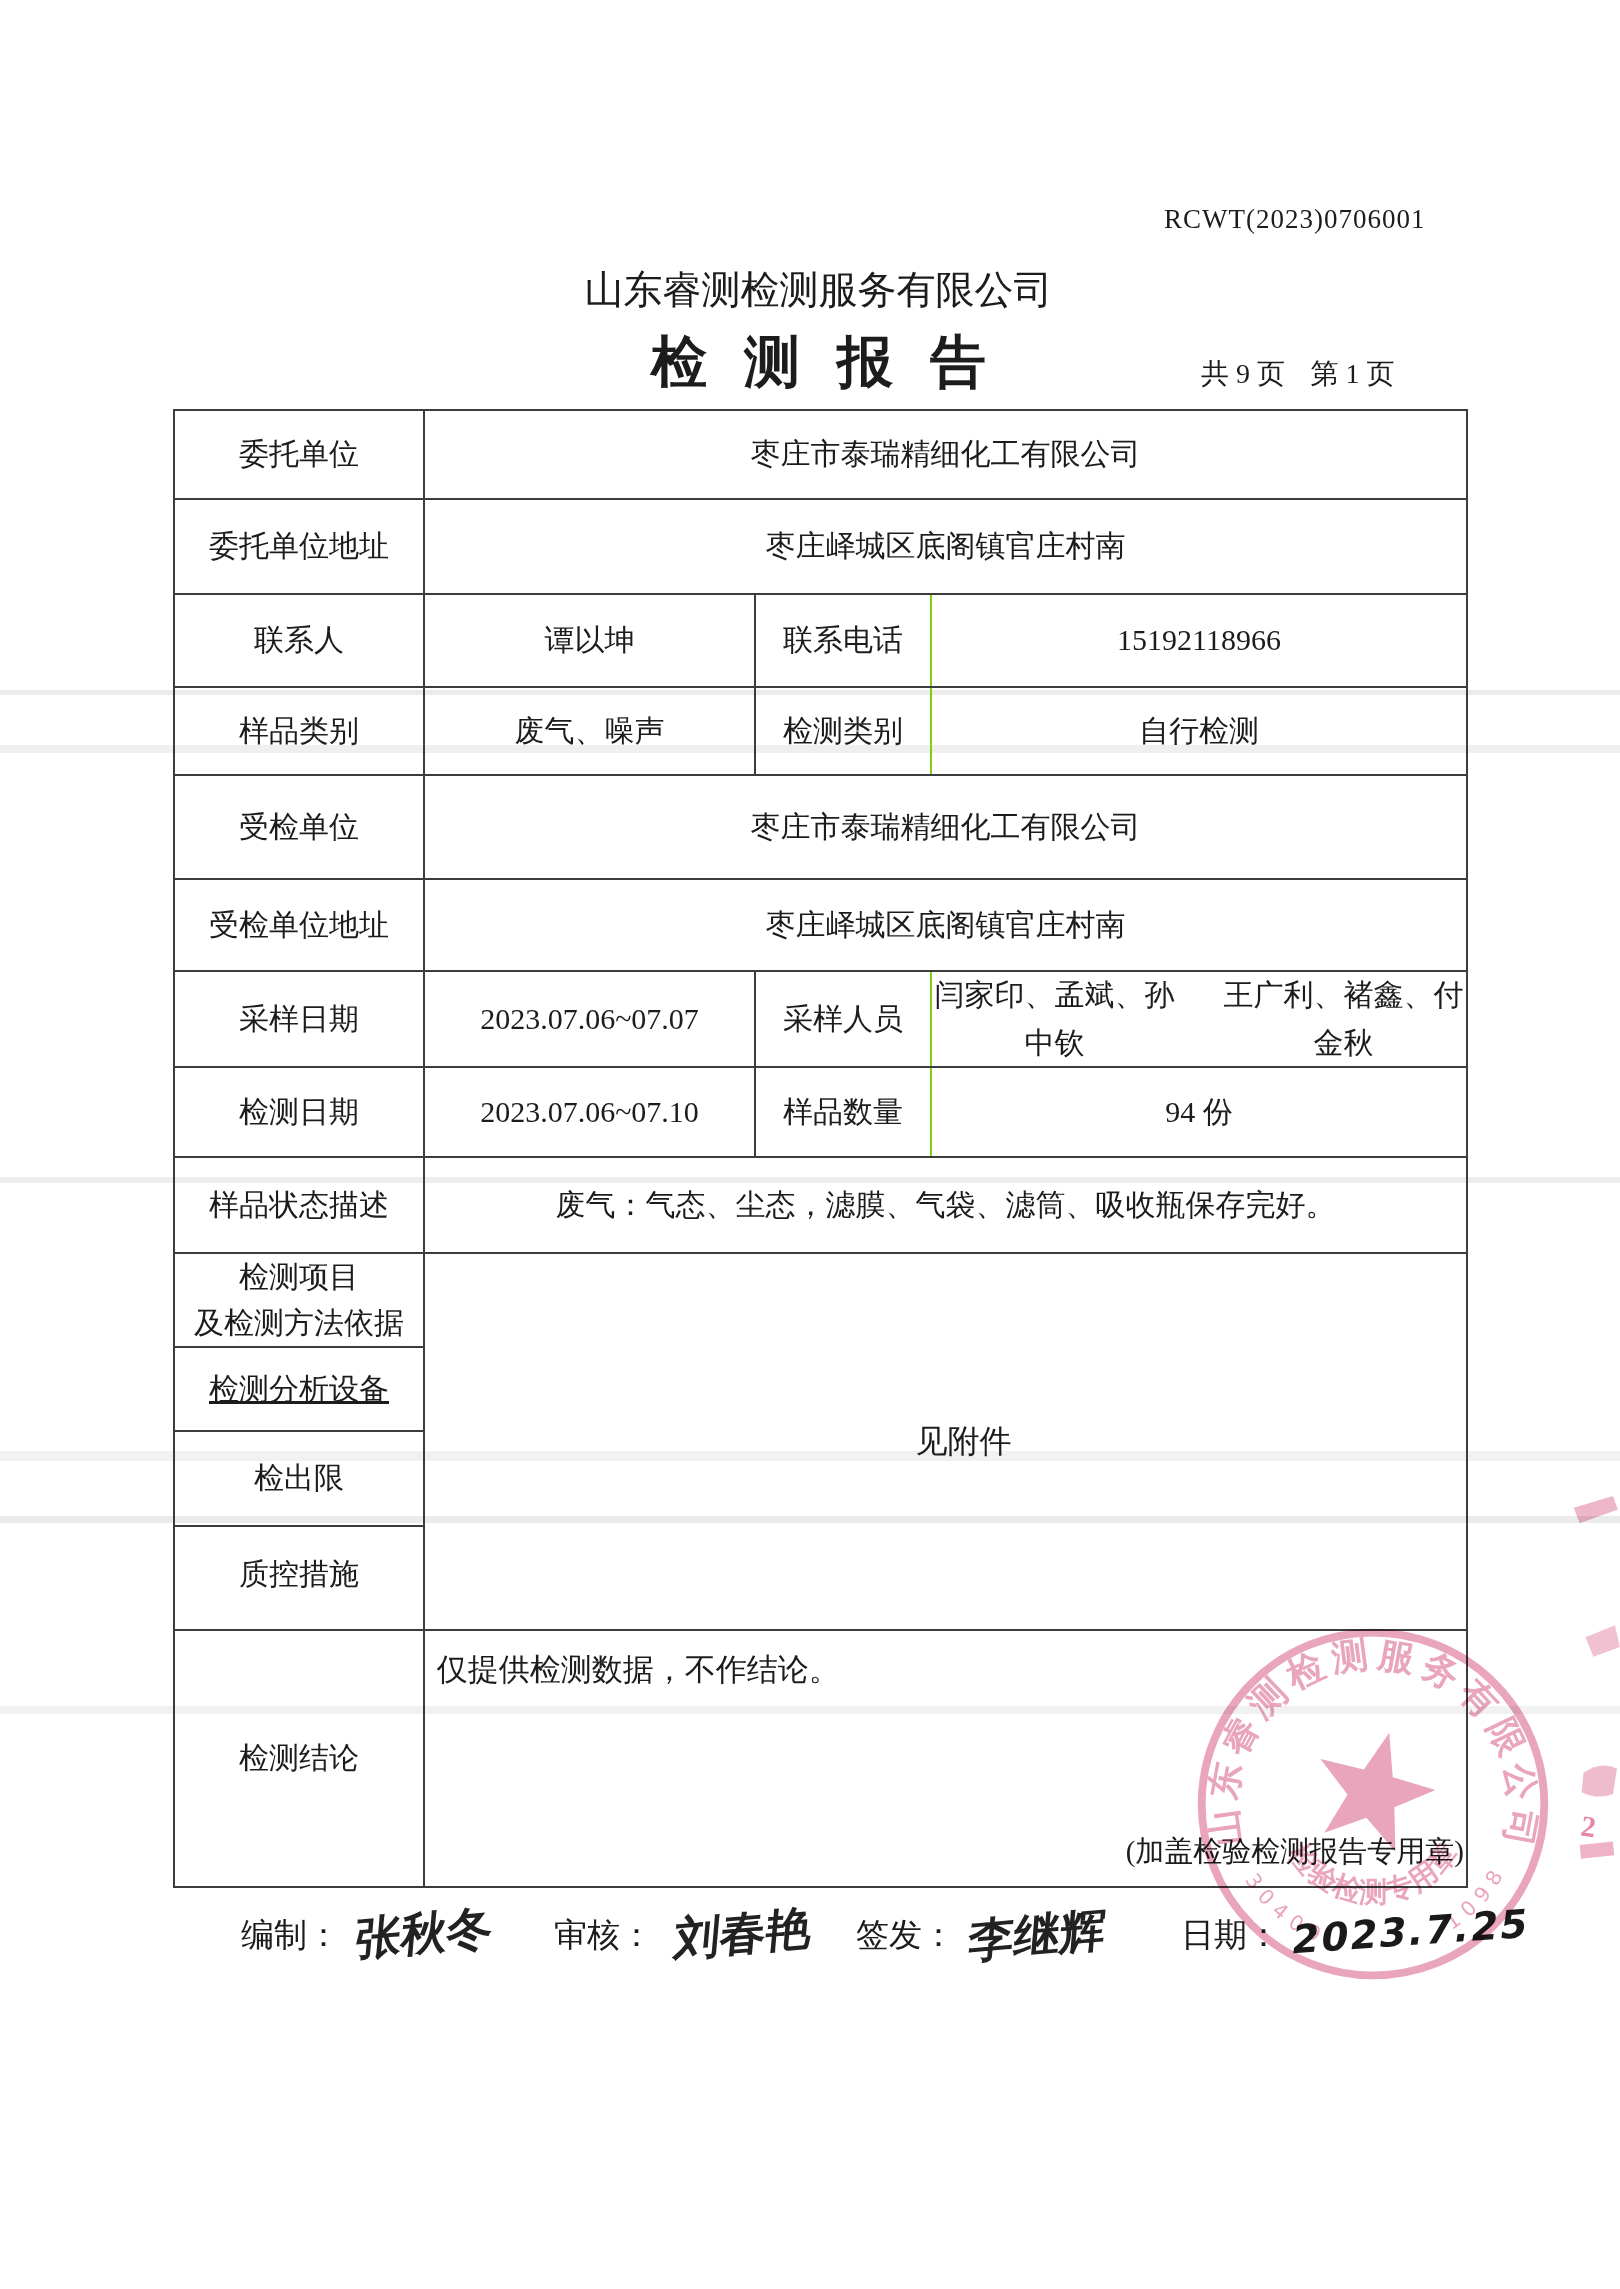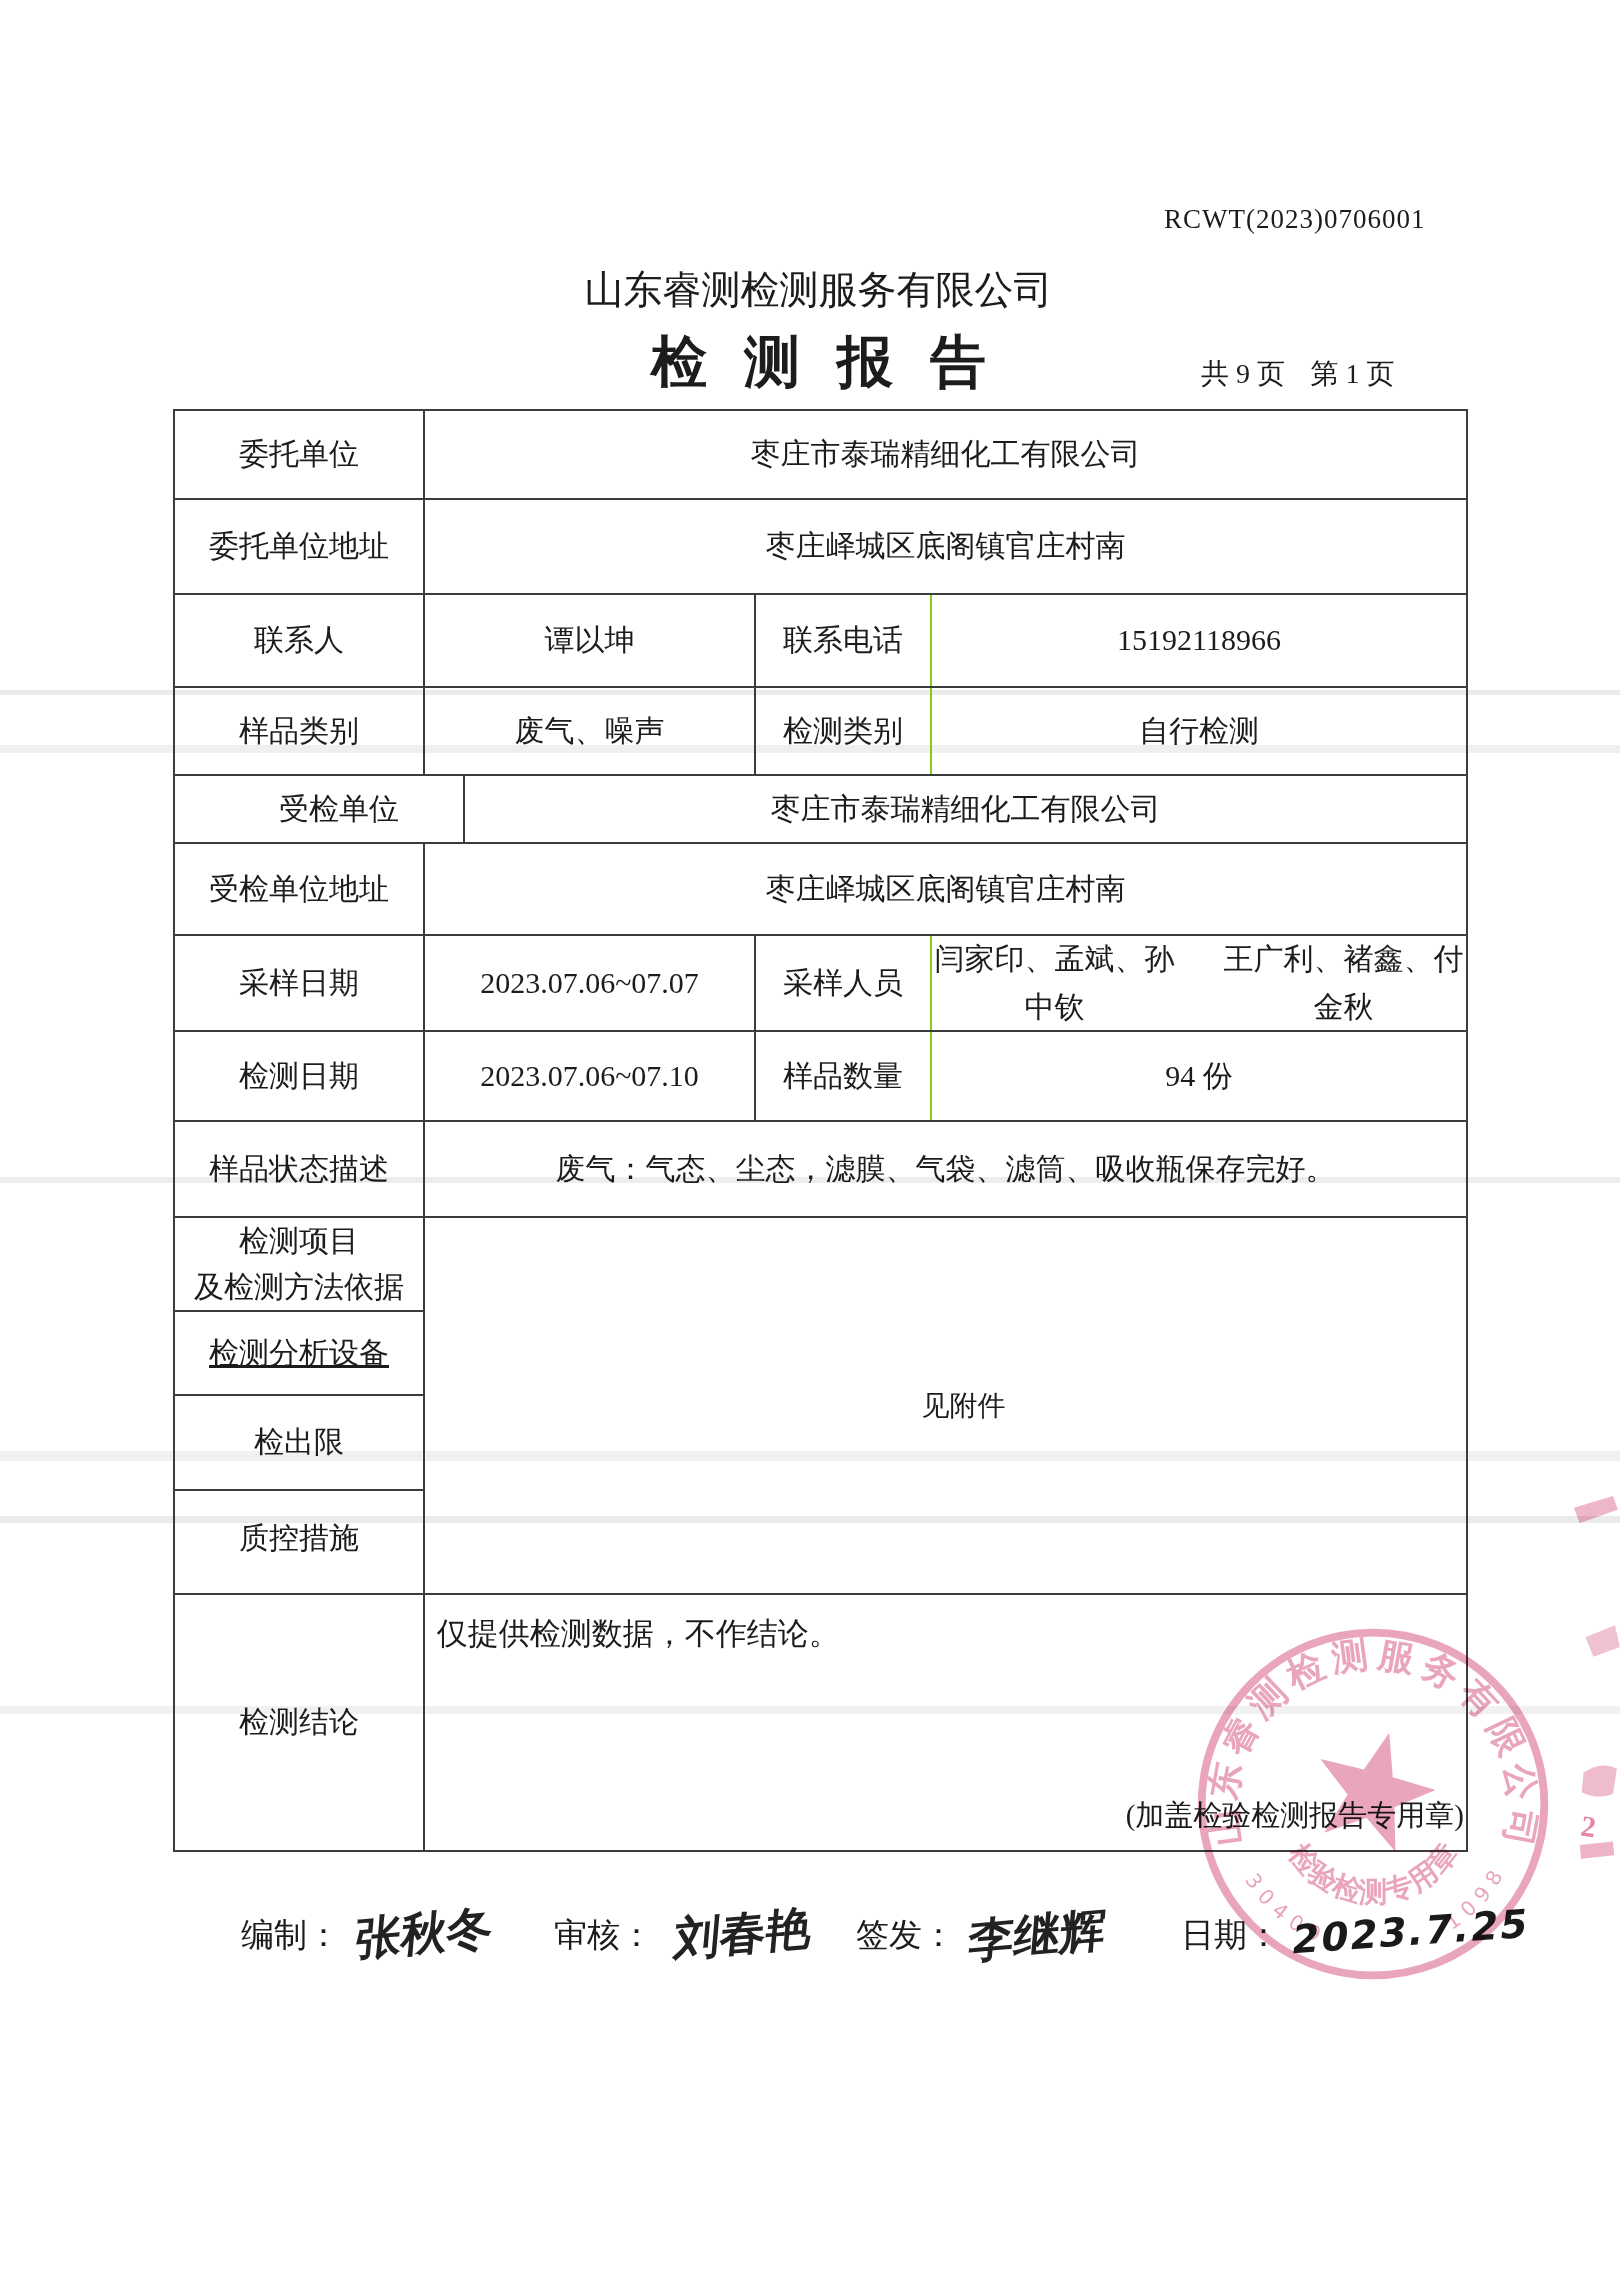--- a/index.html
+++ b/index.html
@@ -20,29 +20,29 @@
   .row{display:flex;box-sizing:border-box;}
   .row + .row{border-top:2px solid #3c3c3c;}
   .cell{display:flex;align-items:center;justify-content:center;box-sizing:border-box;
         font-size:30px;text-align:center;line-height:1.35;}
   .lc{width:248px;flex:0 0 248px;}
   .c2{width:331px;flex:0 0 331px;border-left:2px solid #3c3c3c;}
   .c3{width:176px;flex:0 0 176px;border-left:2px solid #3c3c3c;}
   .c4{flex:1;border-left:2px solid #84cc16;}
   .wide{flex:1;border-left:2px solid #3c3c3c;}
   .h1{height:87px;} .h2{height:95px;} .h3{height:93px;} .h4{height:88px;}
-  .h5{height:68px;padding-left:40px;} .h6{height:92px;} .h7{height:96px;} .h8{height:90px;} .h9{height:96px;}
+  .h5{height:104px;} .h6{height:92px;} .h7{height:96px;} .h8{height:90px;} .h9{height:96px;}
   .merged-block{display:flex;height:377px;box-sizing:border-box;}
   .merged-labels{width:248px;flex:0 0 248px;display:flex;flex-direction:column;}
   .mlab{display:flex;flex-direction:column;align-items:center;justify-content:center;
         box-sizing:border-box;font-size:30px;line-height:1.55;}
   .mlab + .mlab{border-top:2px solid #3c3c3c;}
   .ml1{height:92px;} .ml2{height:84px;text-decoration:underline;} .ml3{height:95px;} .ml4{height:97px;}
   .merged-value{flex:1;border-left:2px solid #3c3c3c;display:flex;align-items:center;
-                justify-content:center;font-size:28px;padding-left:36px;}
+                justify-content:center;font-size:32px;padding-left:36px;}
   .concl-row{height:257px;}
   .concl-label{display:flex;align-items:center;justify-content:center;}
   .concl-cell{position:relative;border-left:2px solid #3c3c3c;flex:1;box-sizing:border-box;}
   .concl-text{position:absolute;left:11.8px;top:17.6px;font-size:31px;}
   .seal-note{position:absolute;right:2px;bottom:13.7px;font-size:29px;white-space:nowrap;}
   
   .foot{position:absolute;z-index:2;font-size:33px;white-space:nowrap;}
   .sig{display:inline-block;font-size:46px;font-weight:600;color:#222;
        transform:rotate(-5deg) skewX(-10deg);font-family:"Liberation Serif",serif;}
   .sig-date{display:inline-block;font-size:39px;font-weight:600;color:#1a1a1a;

